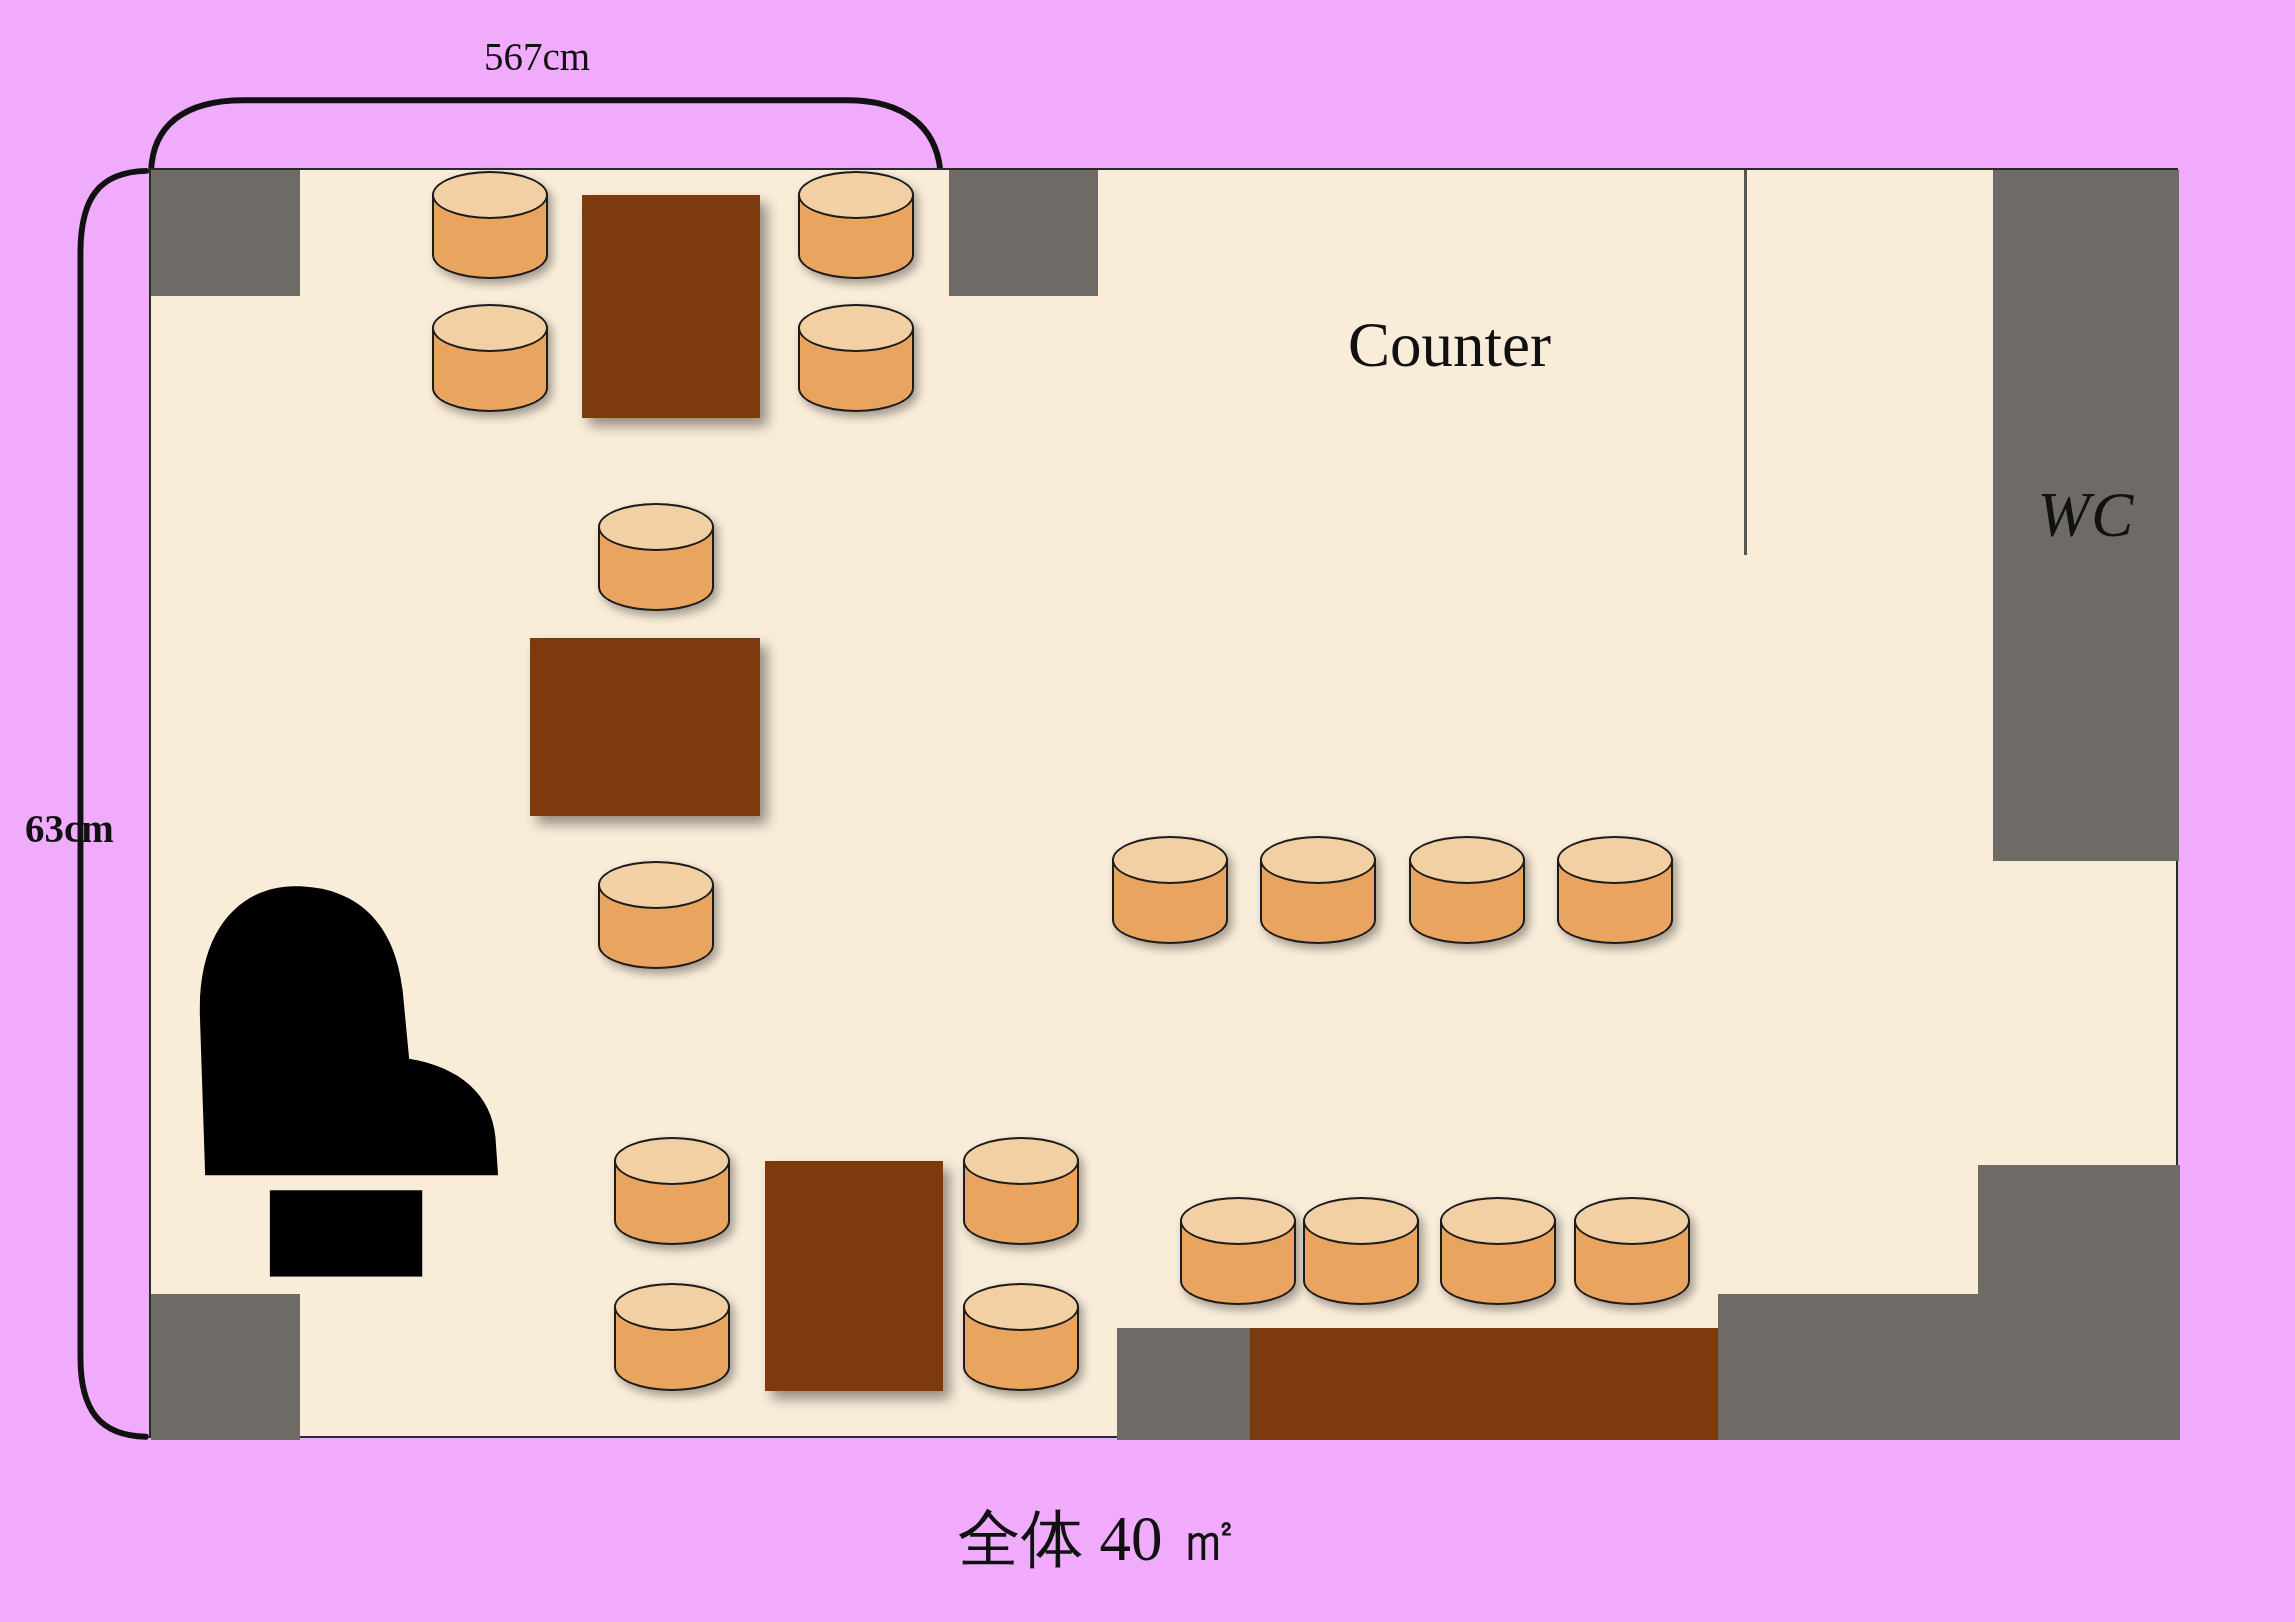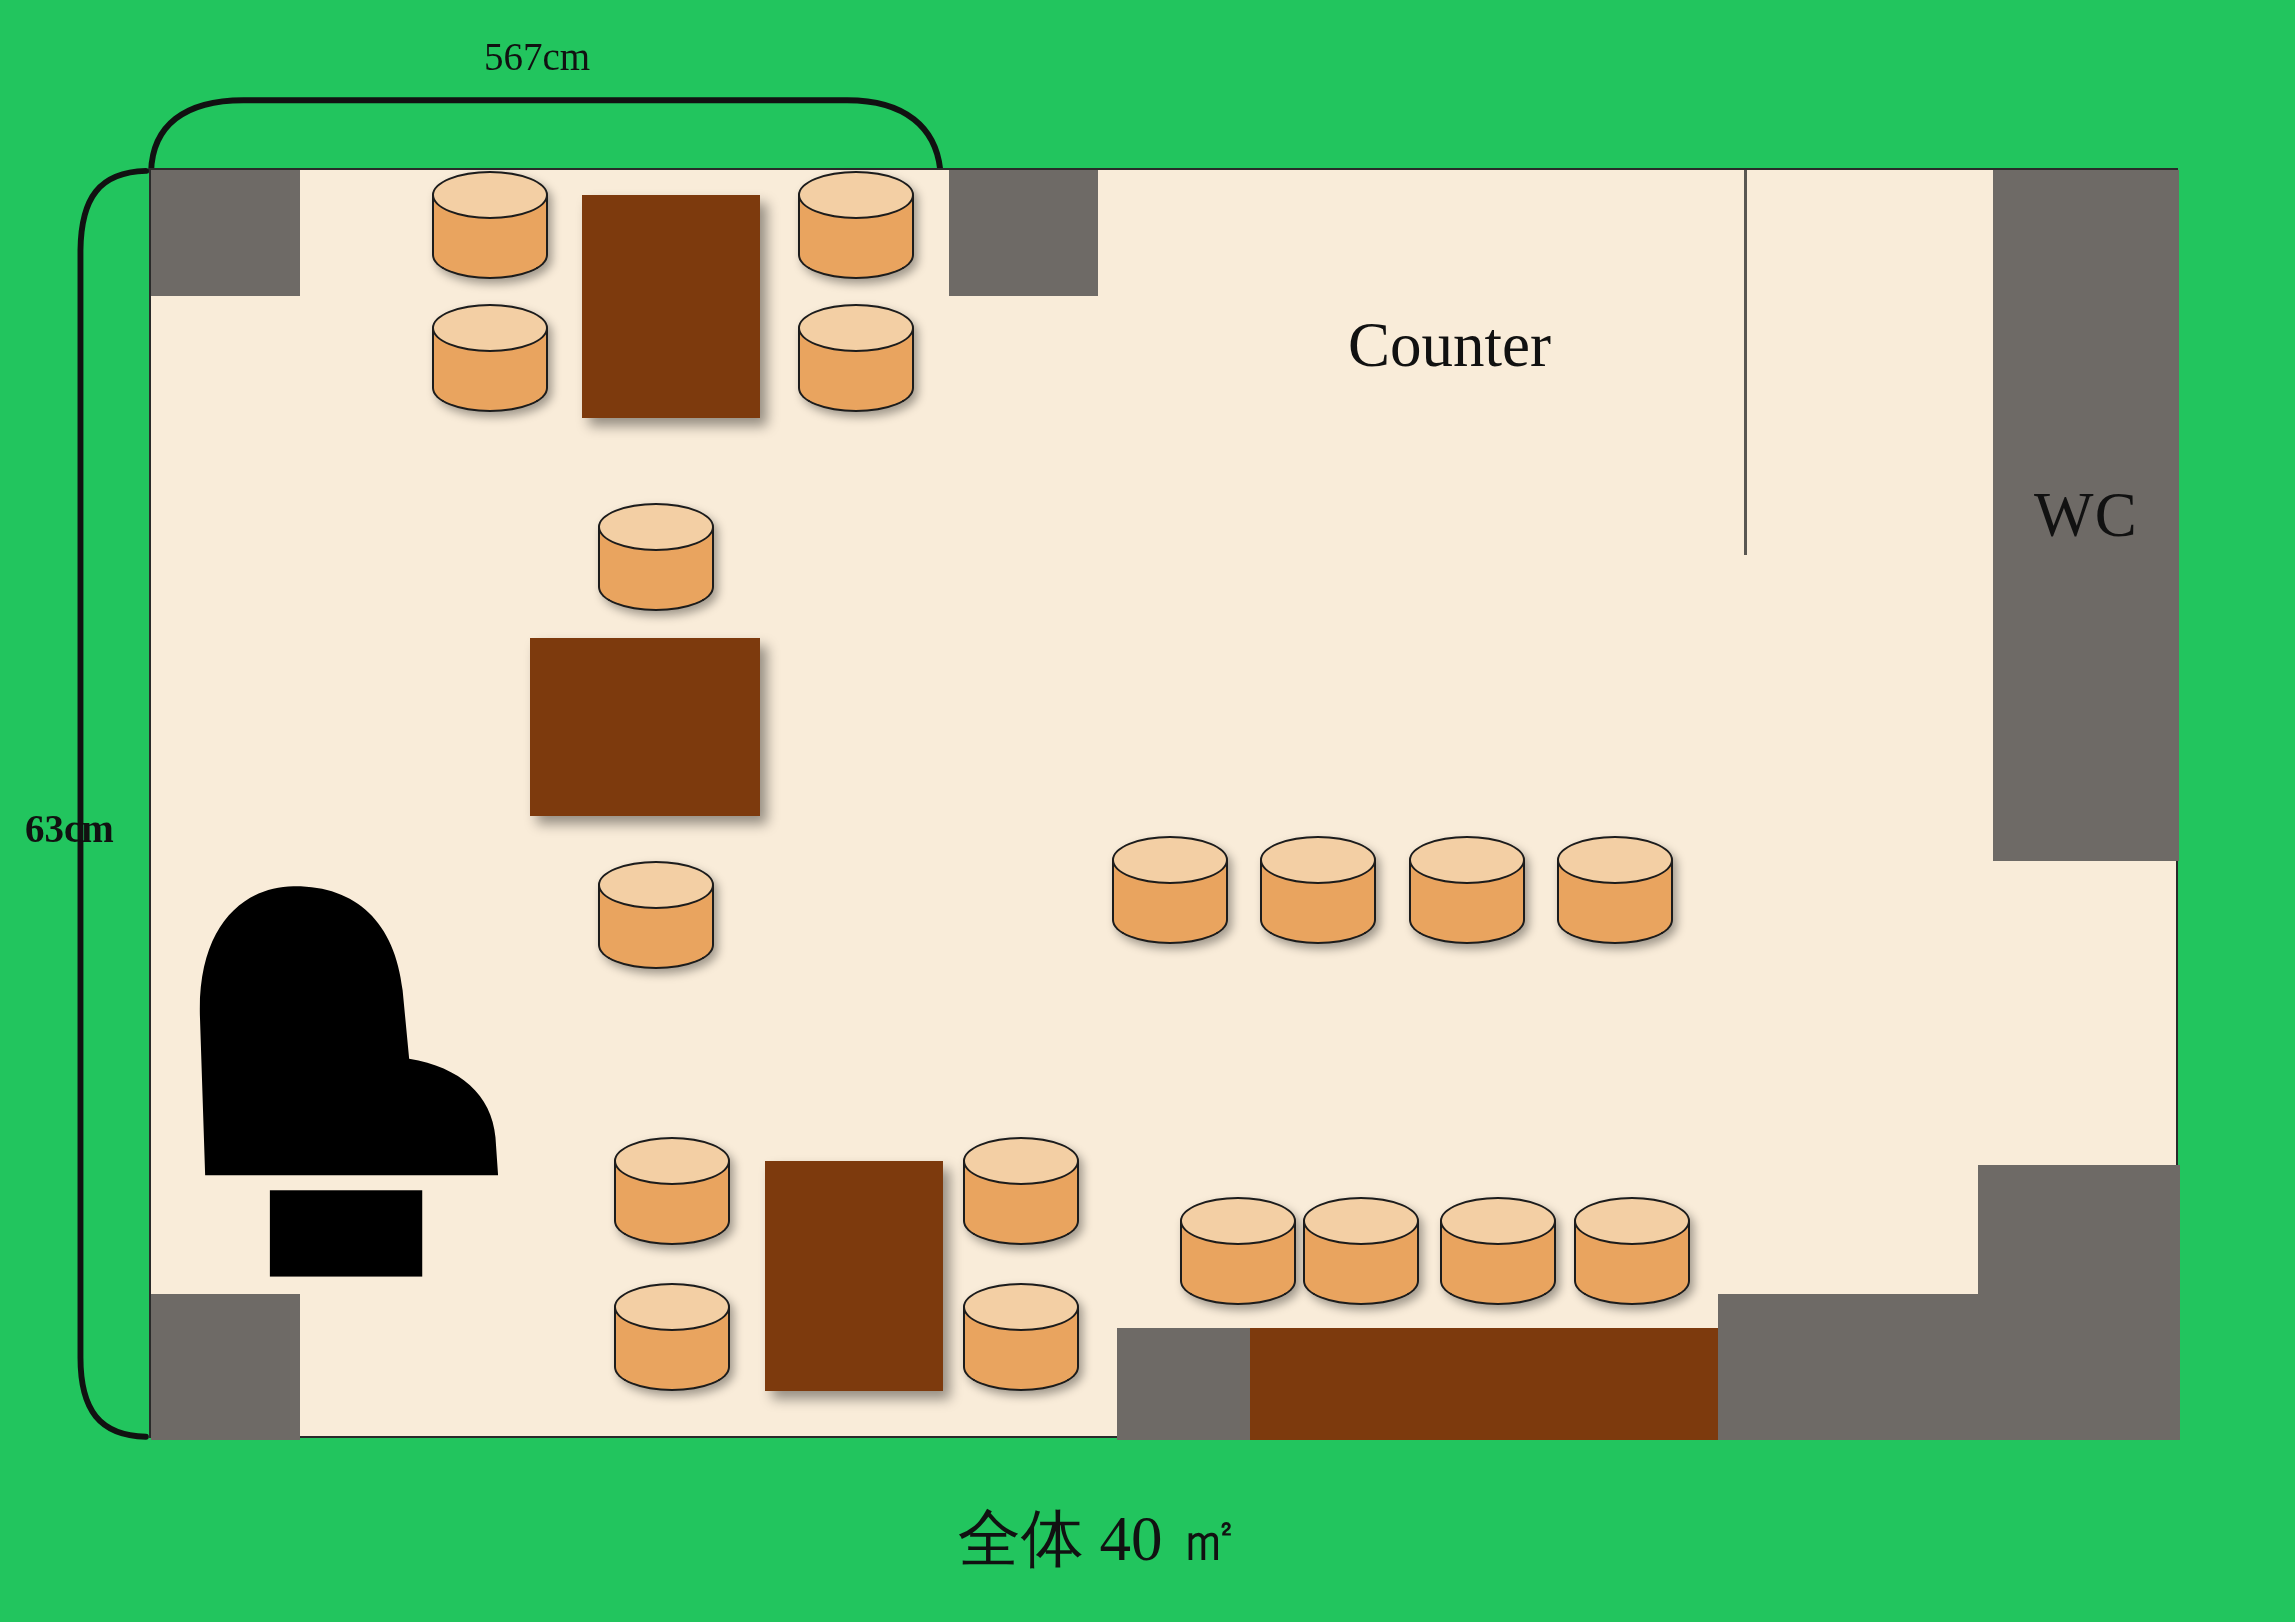--- a/index.html
+++ b/index.html
@@ -1,18 +1,18 @@
 <!DOCTYPE html>
 <html style="--floor: #f9ecd9; --wall: #6e6a66; --wood: #7d3a0d; --stool_body: #e9a45f; --stool_top: #f3cfa4; --piano: #000000;font-size:10.5px"><head>
 <meta charset="utf-8">
 <style>
   * { margin:0; padding:0; box-sizing:border-box; }
   html,body { background:#ffffff; }
   body { font-family:"Liberation Serif","DejaVu Serif",serif; }
-  .page { position:relative; width:2295px; height:1622px; background:#22c55e; overflow:hidden;padding-left:16px; }
+  .page { position:relative; width:2295px; height:1622px; background:#f0abfc; overflow:hidden;padding-left:16px; }
 
   .annot-svg { position:absolute; left:0; top:0; width:2295px; height:1622px; pointer-events:none; }
 
   .floor {
     position:absolute; left:149px; top:168px; width:2029px; height:1270px;
     background:var(--floor,#f9ecd9); border:2.6px solid #2a2a2a;
   }
 
   .wall { position:absolute; background:var(--wall,#6e6a66); }
 
@@ -85,21 +85,21 @@
 
     <div id="walls-layer">
         <div class="wall" style="left: 0px; top: 0px; width: 149px; height: 126px;"></div>
         <div class="wall" style="left: 798px; top: 0px; width: 149px; height: 126px;"></div>
         <div class="wall" style="left: 0px; top: 1124px; width: 149px; height: 146px;"></div>
         <div class="wall" style="left: 966px; top: 1158px; width: 133px; height: 112px;"></div>
         <div class="wall" style="left: 1567px; top: 1124px; width: 461px; height: 146px;"></div>
         <div class="wall" style="left: 1827px; top: 995px; width: 202px; height: 275px;"></div>
       </div>
 
-    <div class="wc-block" id="wc-block" style="left: 1842px; top: 0px; width: 186px; height: 691px;">
+    <div class="wc-block" id="wc-block" style="left: 1842px; top: 0px; width: 186px; height: 691px; font-style: italic;">
       <span class="wc-text">WC</span>
     </div>
 
     <div class="divider" id="kitchen-divider" style="left: 1593px; top: 0px; height: 385px;"></div>
 
     <div class="kitchen-label">Counter</div>
 
 
     <div class="bottom-counter" id="bottom-counter" style="left: 1099px; top: 1158px; width: 468px; height: 112px;"></div>
 

